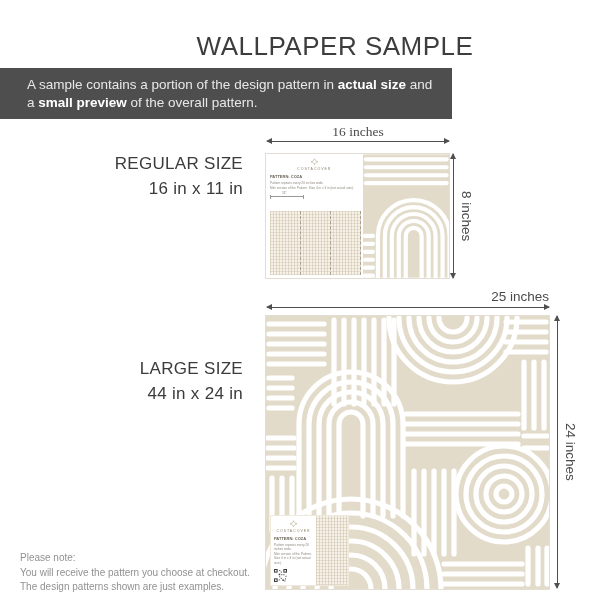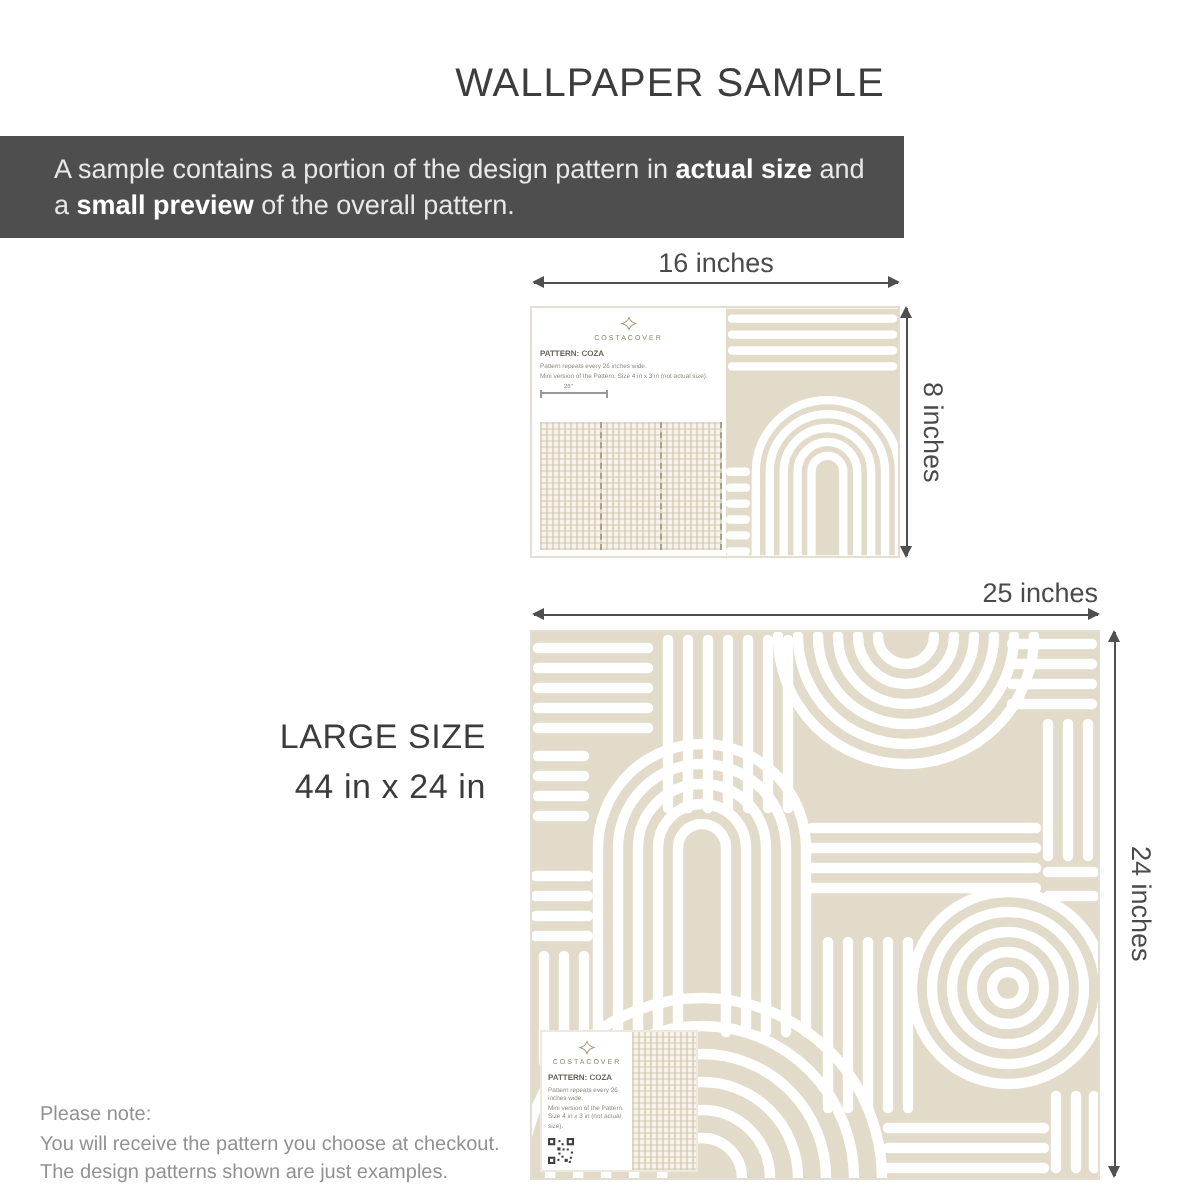--- a/index.html
+++ b/index.html
@@ -5,21 +5,21 @@
   :root{
     --beige:#e3dbca; --banner_bg:#4e4e4e; --text_dark:#3d3d3d;
     --note_gray:#919191; --arrow:#4f4f4f; --gold:#a89a77;
   }
   *{margin:0;padding:0;box-sizing:border-box;}
   html,body{background:#fff;}
   body{font-family:"Liberation Sans","DejaVu Sans",sans-serif;}
   .canvas{position:relative;width:600px;height:600px;background:#fff;overflow:hidden;}
 
   .page-title{position:absolute;left:175px;top:31px;width:320px;text-align:center;
-    font-size:20px;font-weight:500;letter-spacing:.5px;color:var(--text_dark);}
+    font-size:26px;font-weight:500;letter-spacing:.5px;color:var(--text_dark);}
 
   .banner{position:absolute;left:0;top:68px;width:452px;height:51px;background:var(--banner_bg);
     color:#e8e8e8;font-size:13.5px;line-height:17.5px;padding:8px 10px 0 27px;}
   .banner b{color:#ffffff;font-weight:700;}
 
   .size-label{position:absolute;right:357px;width:230px;text-align:right;
     color:#3b3b3b;font-size:17px;font-weight:500;line-height:25px;letter-spacing:.3px;}
   .size-label .dims{font-weight:500;}
 
   
@@ -70,22 +70,26 @@
 <body>
 
 <div class="canvas">
 
   <div class="page-title">WALLPAPER SAMPLE</div>
 
   <div class="banner">
     <span><span>A sample contains a portion of the design pattern in </span><b>actual size</b><span> and a </span><b>small preview</b><span> of the overall pattern.</span></span>
   </div>
 
-
-  <div class="dim-text-h" style="left:267px;top:124px;width:182px;">16 inches</div>
+  <div class="size-label" style="top:151px;">
+    <div>REGULAR SIZE</div>
+    <div class="dims">16 in x 11 in</div>
+  </div>
+
+  <div class="dim-text-h" style="left:267px;top:124px;width:182px;font-family:Liberation Serif, serif;">16 inches</div>
   <div class="harrow" style="left:267px;top:141px;width:182px;"></div>
   <div class="varrow" style="left:453px;top:154px;height:124px;"></div>
   <div class="dim-text-v" style="left:459px;top:154px;height:124px;">8 inches</div>
 
   <div class="sample regular">
     <div class="card-left">
       <div class="logo-row">
         <svg width="11" height="8" viewBox="0 0 24 16">
           <path d="M12 1 C10.5 5 8 6.5 4.5 7.5 C8 8.5 10.5 10 12 14 C13.5 10 16 8.5 19.5 7.5 C16 6.5 13.5 5 12 1 Z" fill="none" stroke="#a89a77" stroke-width="1.1"></path>
         </svg>

